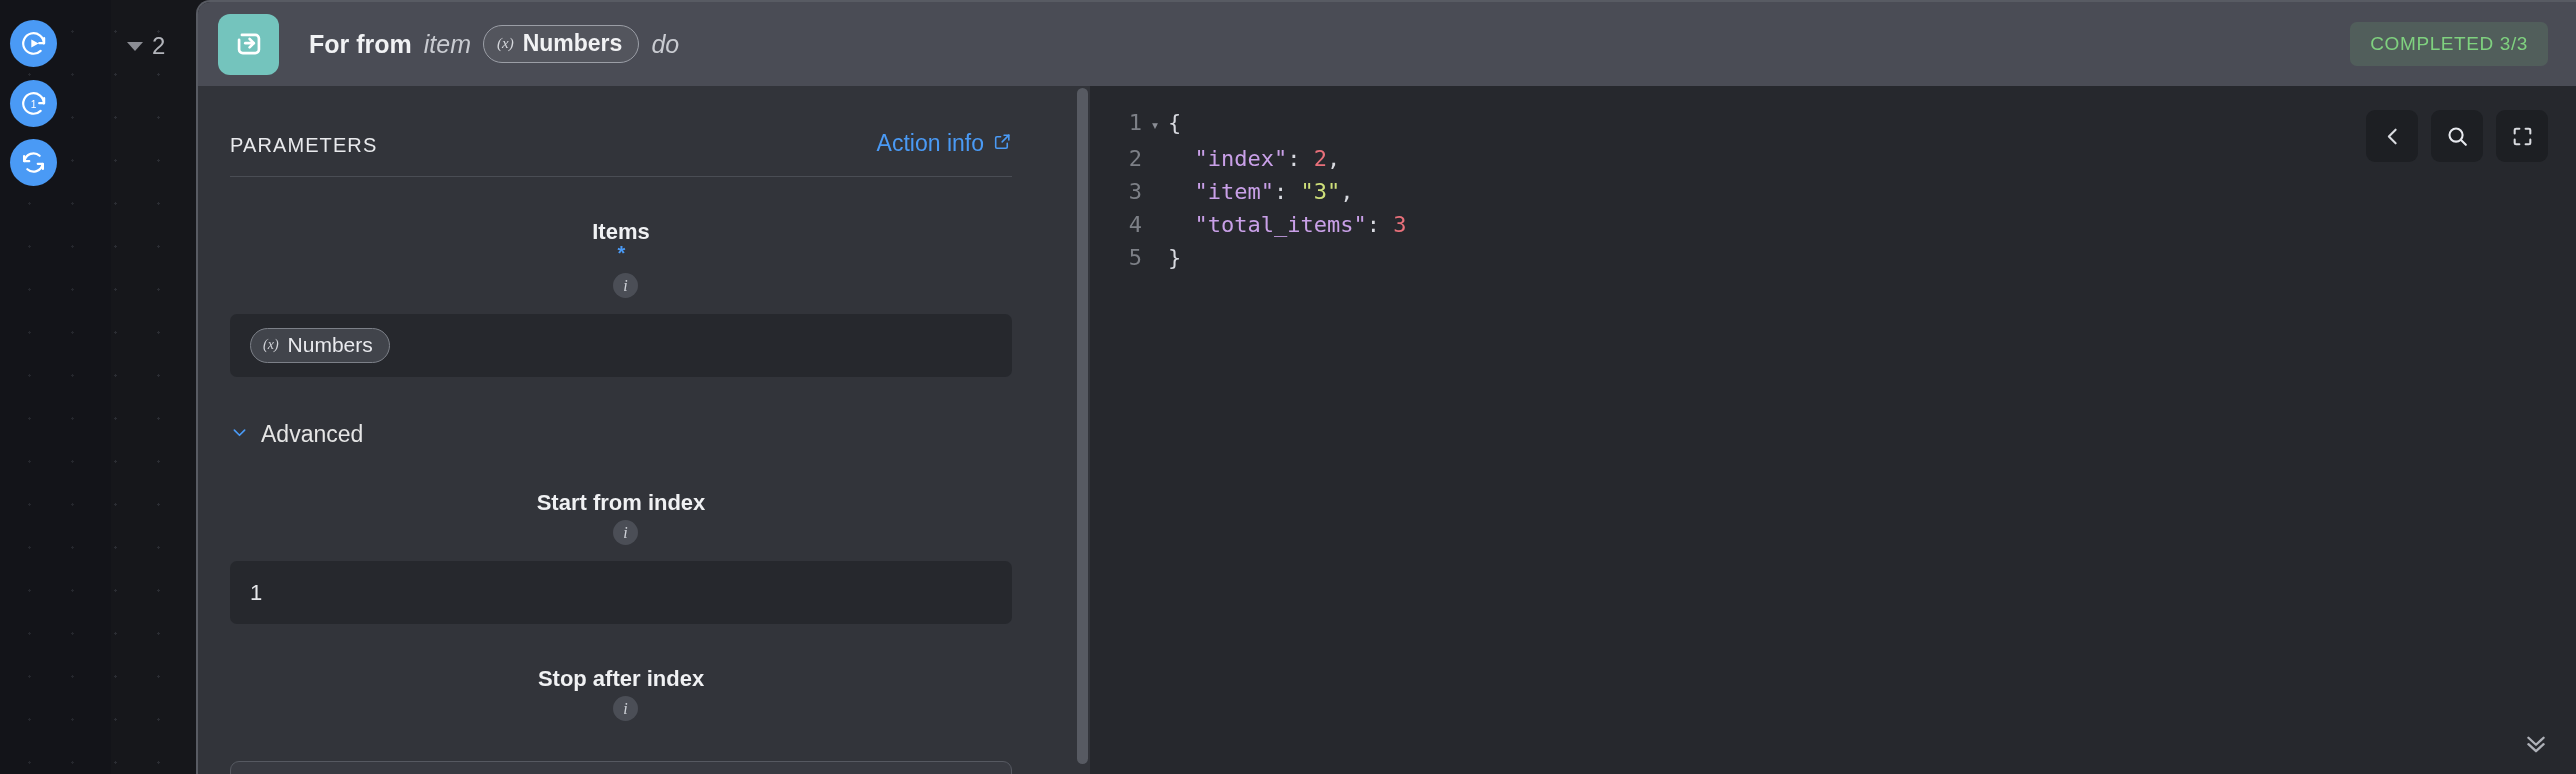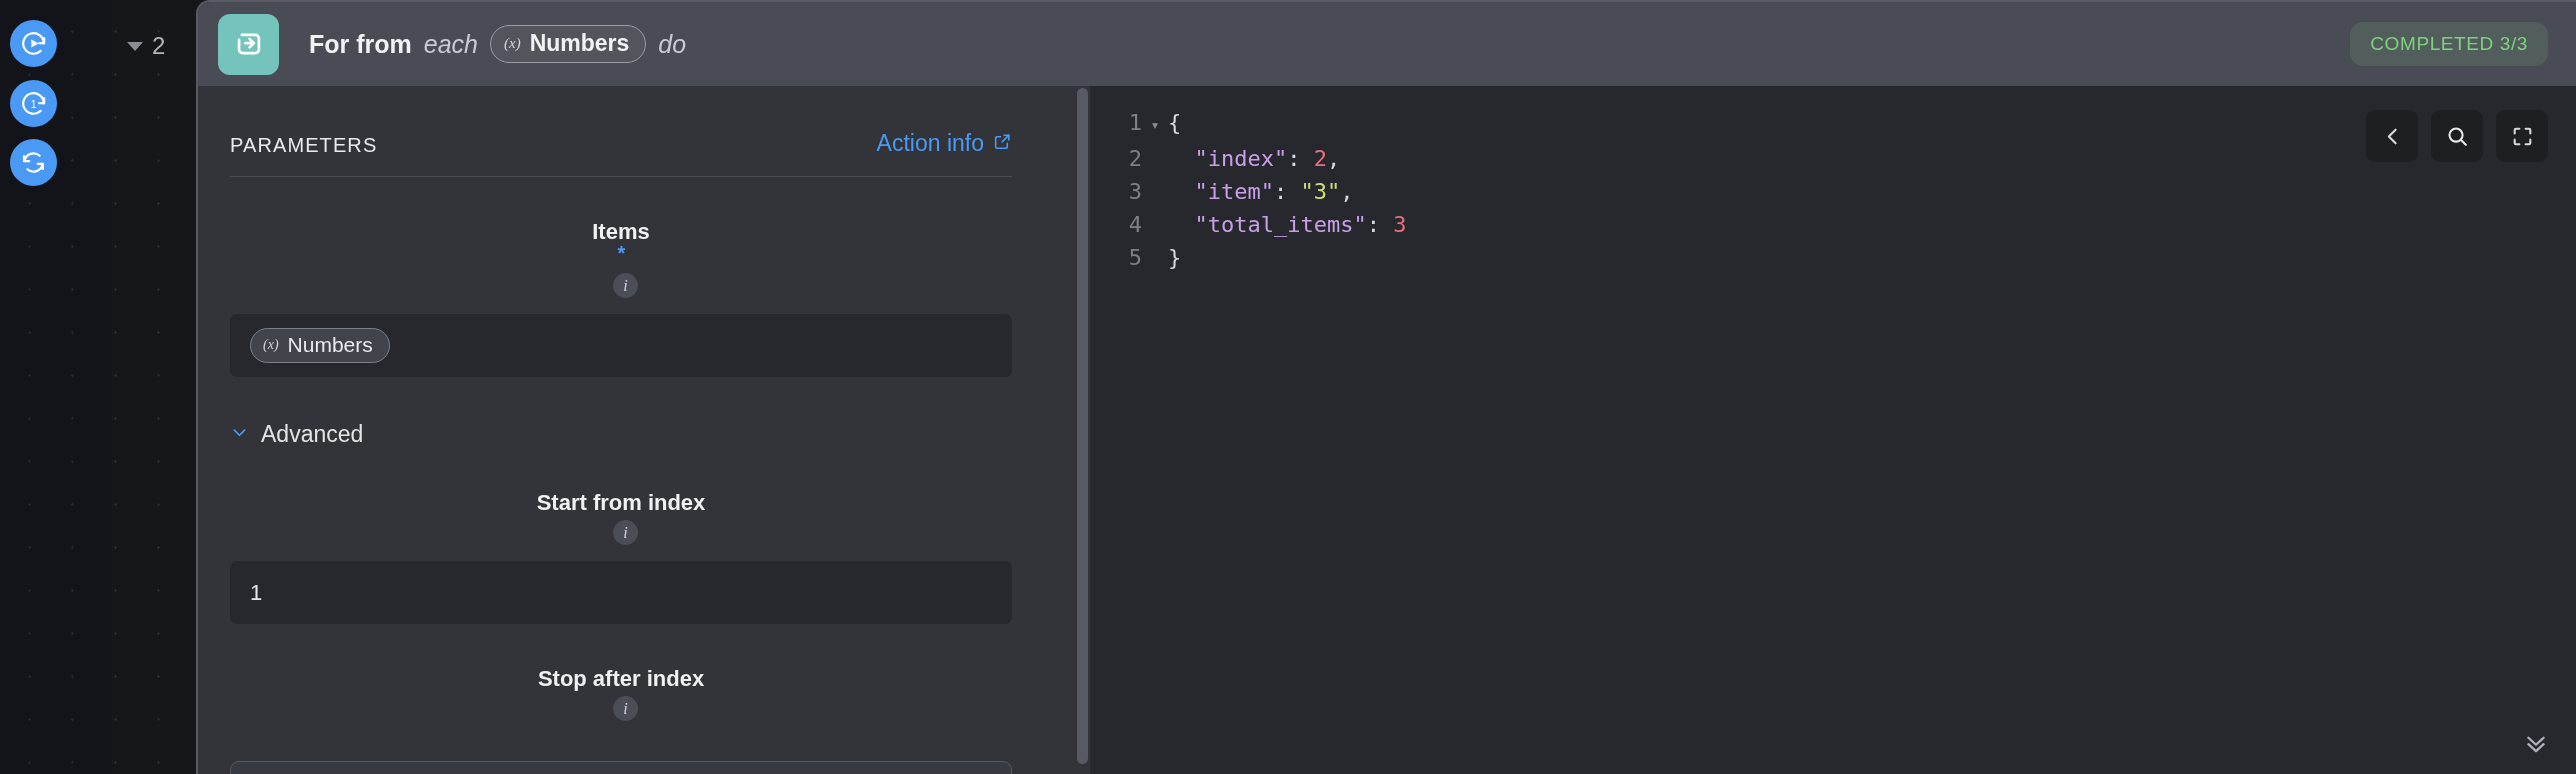--- a/index.html
+++ b/index.html
@@ -99,21 +99,21 @@
     font-style: italic; font-size: 15px; color: #d6d8dd;
     line-height: 1;
   }
   .var-chip .vname { color: #f1f2f4; font-weight: bold; font-size: 23px; }
 
   .status-badge {
     position: absolute; right: 28px; top: 50%; transform: translateY(-50%);
     background: rgba(118,180,120,.18);
     color: #7fd17f;
     font-size: 19px; letter-spacing: 0.6px;
-    padding: 11px 20px; border-radius: 13px;
+    padding: 11px 20px; border-radius: 7px;
     white-space: nowrap;
   }
 
   
   .card-body { position: absolute; left:0; right:0; top:84px; bottom:0; display: flex; }
 
   
   .params {
     position: relative;
     width: 892px; flex: 0 0 892px;
@@ -293,21 +293,21 @@
       <div class="action-icon">
         <svg width="34" height="34" viewBox="0 0 24 24" fill="none">
           <path d="M7 5.6h9.4a2.6 2.6 0 0 1 2.6 2.6v7.6a2.6 2.6 0 0 1-2.6 2.6H7.6A2.6 2.6 0 0 1 5 15.8V9" stroke="#fff" stroke-width="1.9" stroke-linecap="round" stroke-linejoin="round"></path>
           <path d="M12.4 8.4l3 3-3 3" stroke="#fff" stroke-width="1.9" stroke-linecap="round" stroke-linejoin="round"></path>
           <path d="M15.2 11.4H9.4" stroke="#fff" stroke-width="1.9" stroke-linecap="round"></path>
         </svg>
       </div>
 
       <div class="head-title">
         <span class="bold">For from</span>
-        <span class="ital">each</span>
+        <span class="ital">item</span>
         <span class="var-chip">
           <span class="vx">(x)</span>
           <span class="vname">Numbers</span>
         </span>
         <span class="ital">do</span>
       </div>
 
       <div class="status-badge">COMPLETED 3/3</div>
     </div>
 

